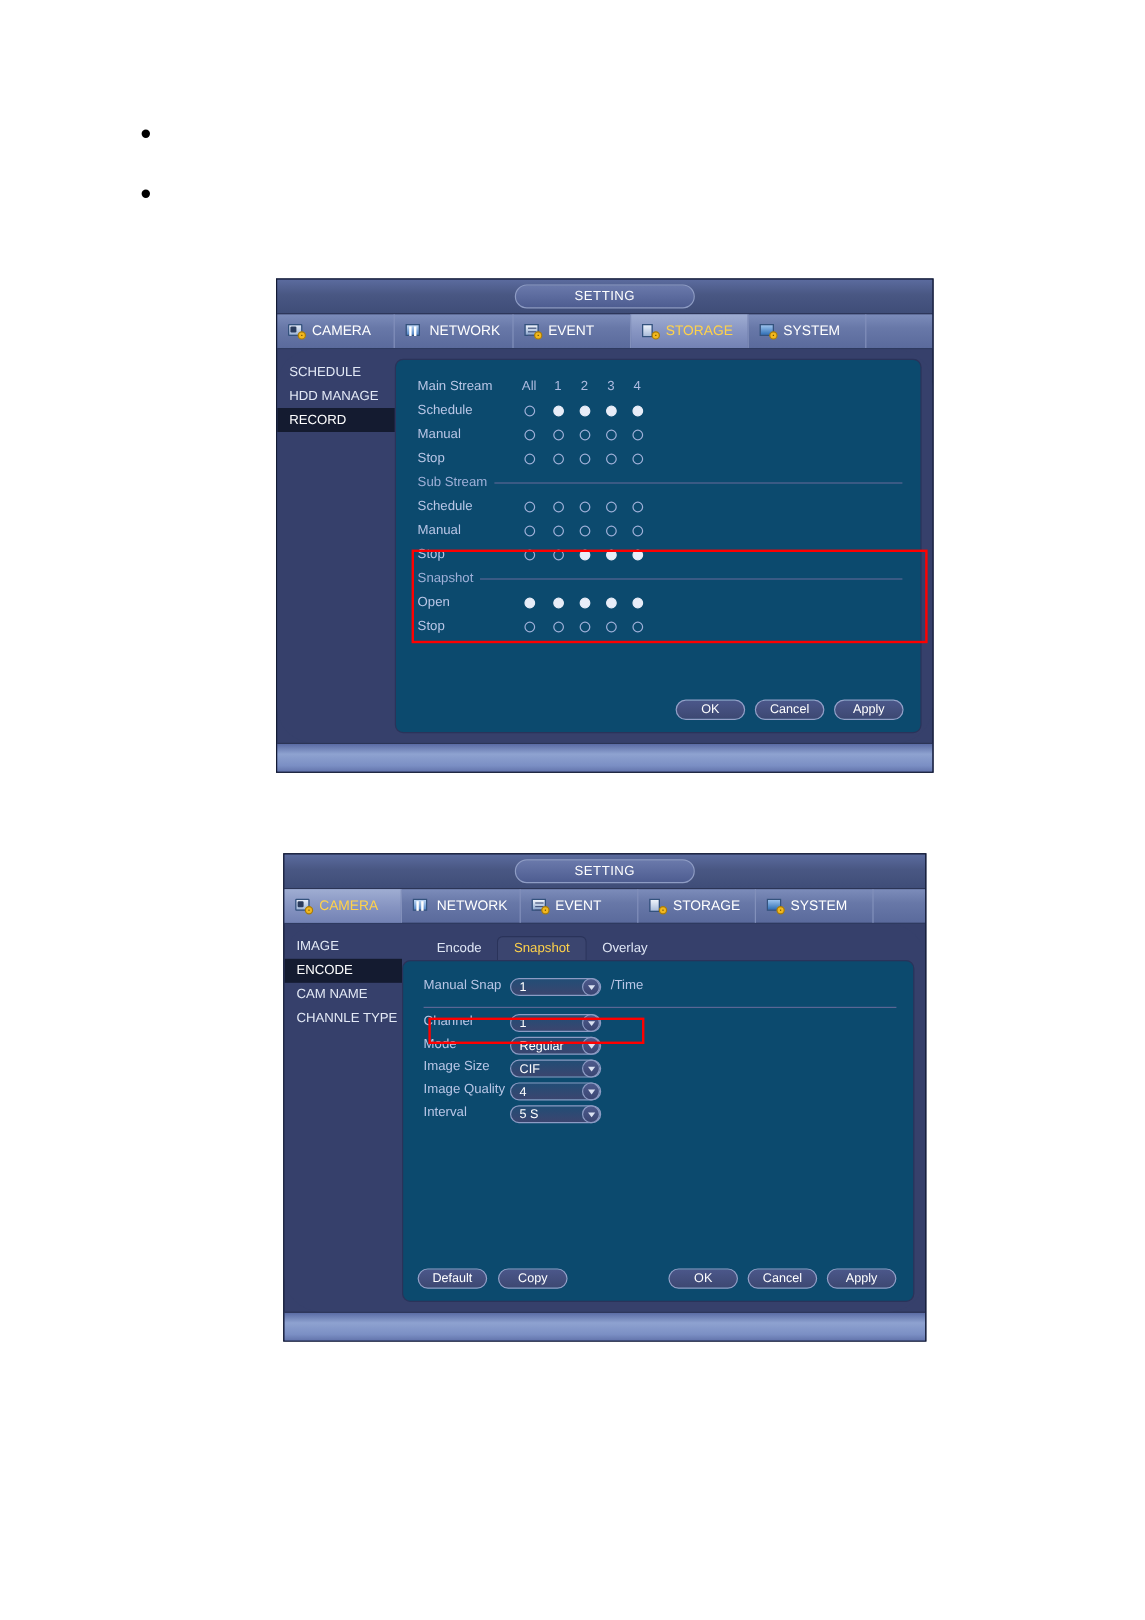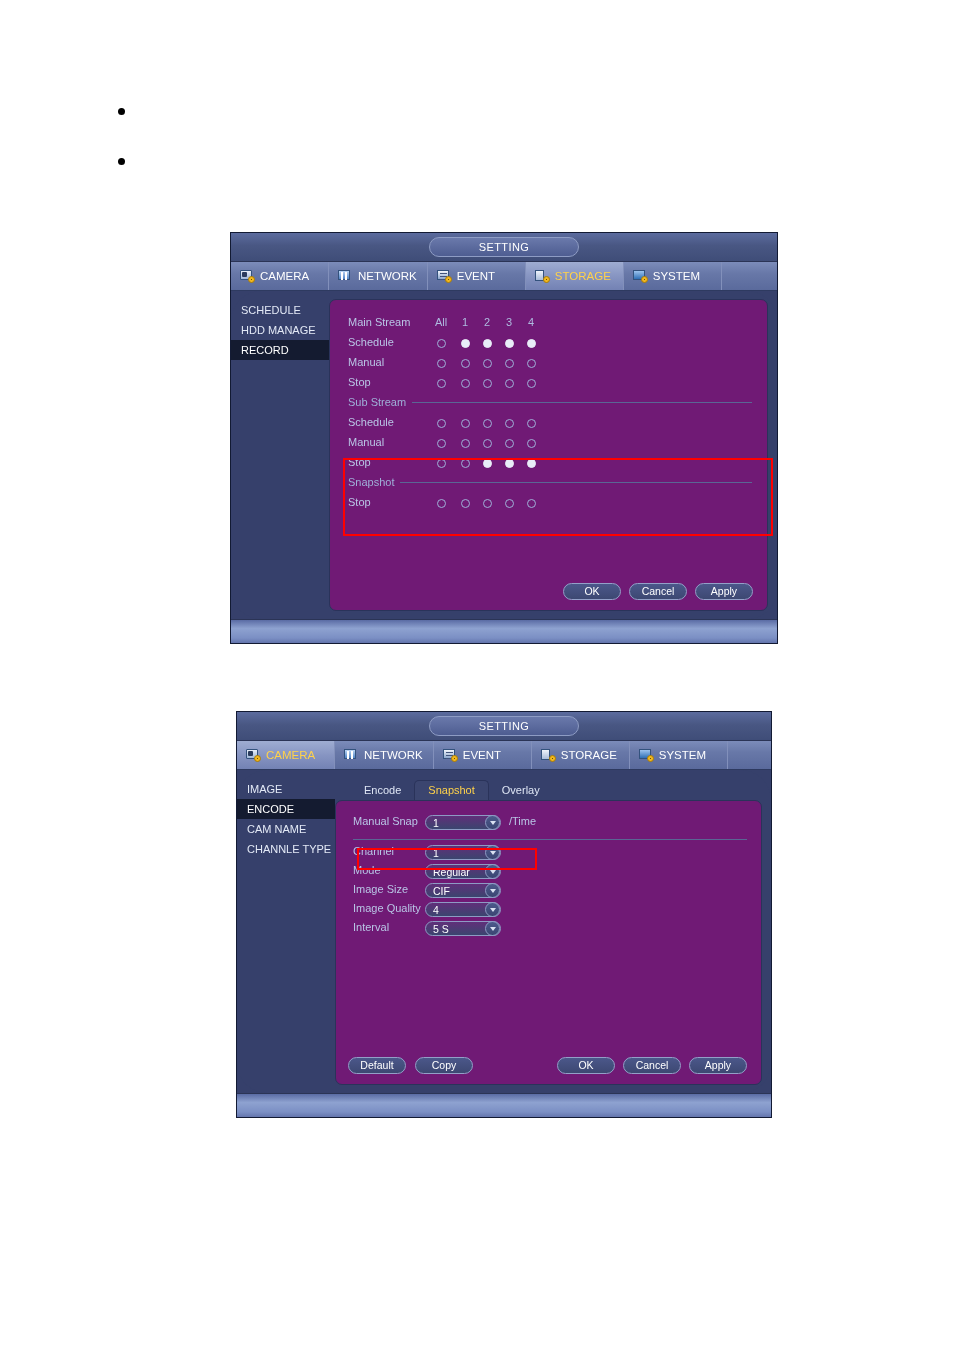--- a/index.html
+++ b/index.html
@@ -149,21 +149,21 @@
     color: #e3e9f6;
     white-space: nowrap;
   }
   .side-item.active {
     background: #141b30;
     color: #ffffff;
   }
   .panel {
     flex: 1;
     margin: 8px 9px 8px 0;
-    background: #701a75;
+    background: #0c4a6e;
     border: 1px solid #2a335a;
     border-radius: 7px;
     position: relative;
     box-sizing: border-box;
   }
 
   
   .rec-rows { position: absolute; left: 18px; top: 12px; }
   .rec-row {
     height: 20px;
@@ -468,20 +468,28 @@
           <span class="chcol"><span class="radio on"></span></span>
           <span class="chcol"><span class="radio on"></span></span>
           <span class="chcol"><span class="radio on"></span></span>
         </div>
 
         <div class="sec-row" style="width:404px;">
           <span class="slabel">Snapshot</span>
           <span class="sline"></span>
         </div>
 
+        <div class="rec-row">
+          <span class="rlabel">Open</span>
+          <span class="allcol"><span class="radio on"></span></span>
+          <span class="chcol"><span class="radio on"></span></span>
+          <span class="chcol"><span class="radio on"></span></span>
+          <span class="chcol"><span class="radio on"></span></span>
+          <span class="chcol"><span class="radio on"></span></span>
+        </div>
 
         <div class="rec-row">
           <span class="rlabel">Stop</span>
           <span class="allcol"><span class="radio"></span></span>
           <span class="chcol"><span class="radio"></span></span>
           <span class="chcol"><span class="radio"></span></span>
           <span class="chcol"><span class="radio"></span></span>
           <span class="chcol"><span class="radio"></span></span>
         </div>
 

